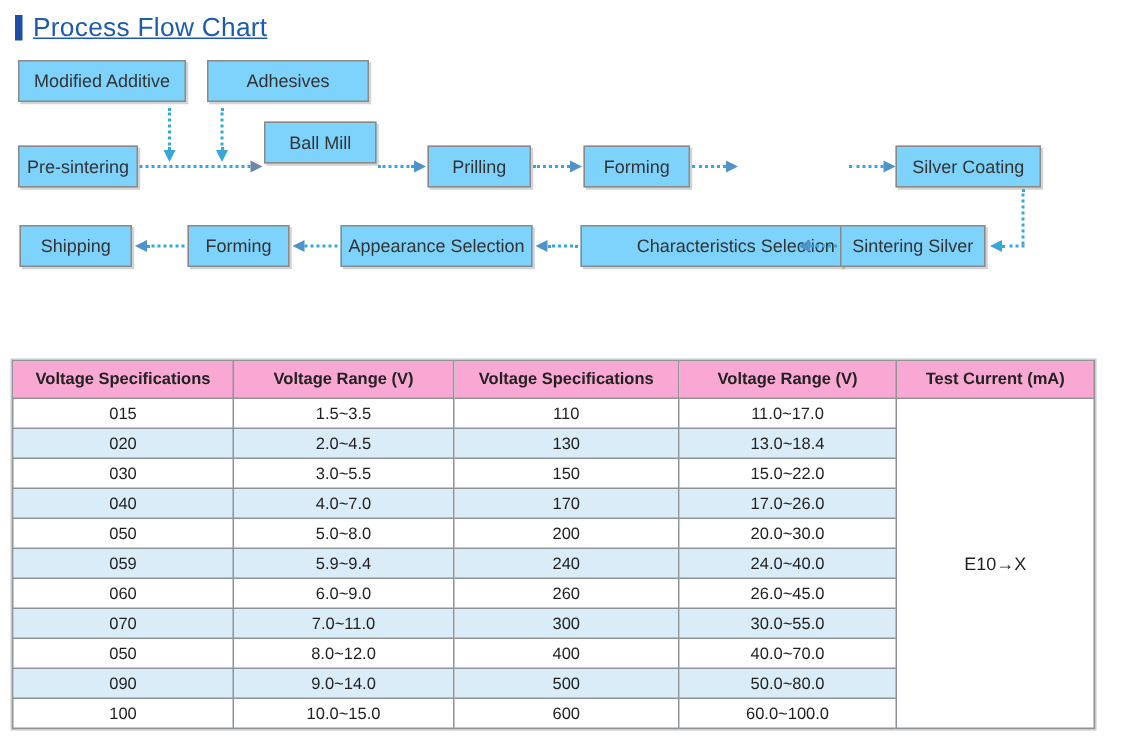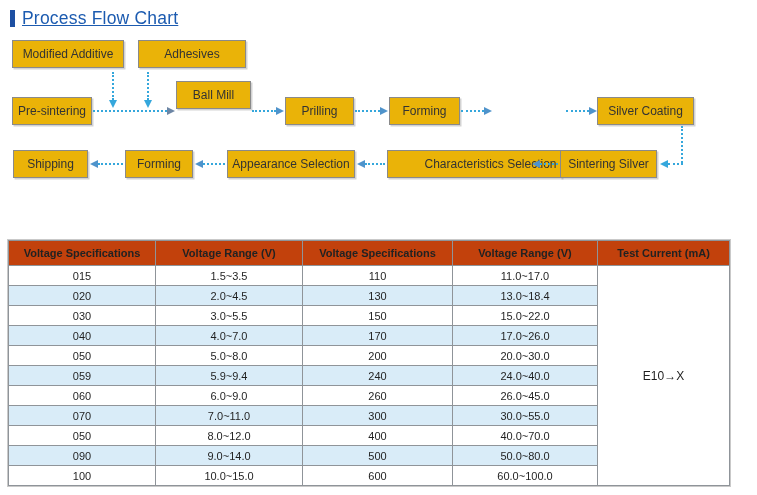--- a/index.html
+++ b/index.html
@@ -6,42 +6,42 @@
   .page{
     position:relative;width:757px;height:495px;background:#fff;overflow:hidden;
     font-family:"Liberation Sans", sans-serif;
   }
   
   .sec-title{position:absolute;display:flex;align-items:center;}
   .sec-bar{width:5px;height:17px;background:#1d4fa2;margin-right:7px;}
   .sec-text{font-size:17.5px;color:#1c5bb0;letter-spacing:0.2px;text-decoration:underline;}
   
   .fbox{
-    position:absolute;height:26px;background:#eab308;border:1px solid #8a8a8a;
+    position:absolute;height:26px;background:#7dd3fc;border:1px solid #8a8a8a;
     box-shadow:1.5px 1.5px 0 rgba(130,130,130,0.35);
     display:flex;align-items:center;justify-content:center;
     font-size:12px;color:#333;white-space:nowrap;
   }
   
   .dots-h{position:absolute;height:0;border-top:2px dotted #35a7dc;}
   .dots-v{position:absolute;width:0;border-left:2px dotted #35a7dc;}
   
   .tri{position:absolute;width:0;height:0;}
   .tri-r{border-left:8px solid #6d86a5;border-top:4px solid transparent;border-bottom:4px solid transparent;}
   .tri-r2{border-left:8px solid #4f93cb;border-top:4px solid transparent;border-bottom:4px solid transparent;}
   .tri-l{border-right:8px solid #4f93cb;border-top:4px solid transparent;border-bottom:4px solid transparent;}
   .tri-l2{border-right:8px solid #35a7dc;border-top:4px solid transparent;border-bottom:4px solid transparent;}
   .tri-d{border-top:8px solid #35a7dc;border-left:4px solid transparent;border-right:4px solid transparent;}
   
   .vtable{position:absolute;left:8px;top:240px;border-collapse:collapse;table-layout:fixed;}
   .vtable th,.vtable td{
     border:1px solid #8f9499;text-align:center;padding:0;
     font-size:11px;color:#1f1f1f;overflow:hidden;white-space:nowrap;
   }
-  .vtable th{height:24px;background:#c2410c;font-weight:bold;color:#222;}
+  .vtable th{height:24px;background:#f9a8d4;font-weight:bold;color:#222;}
   .vtable td{height:19px;background:#fff;}
   .vtable tbody tr:nth-child(even) td{background:#d9ecf8;}
   .vtable td.tc-cell{background:#fff !important;font-size:12px;vertical-align:middle;}
   .vtable{border:1px solid #6f6f6f;outline:1px solid #c9c9c9;}
 </style>
 </head>
 <body>
 
 <div class="page">
 

